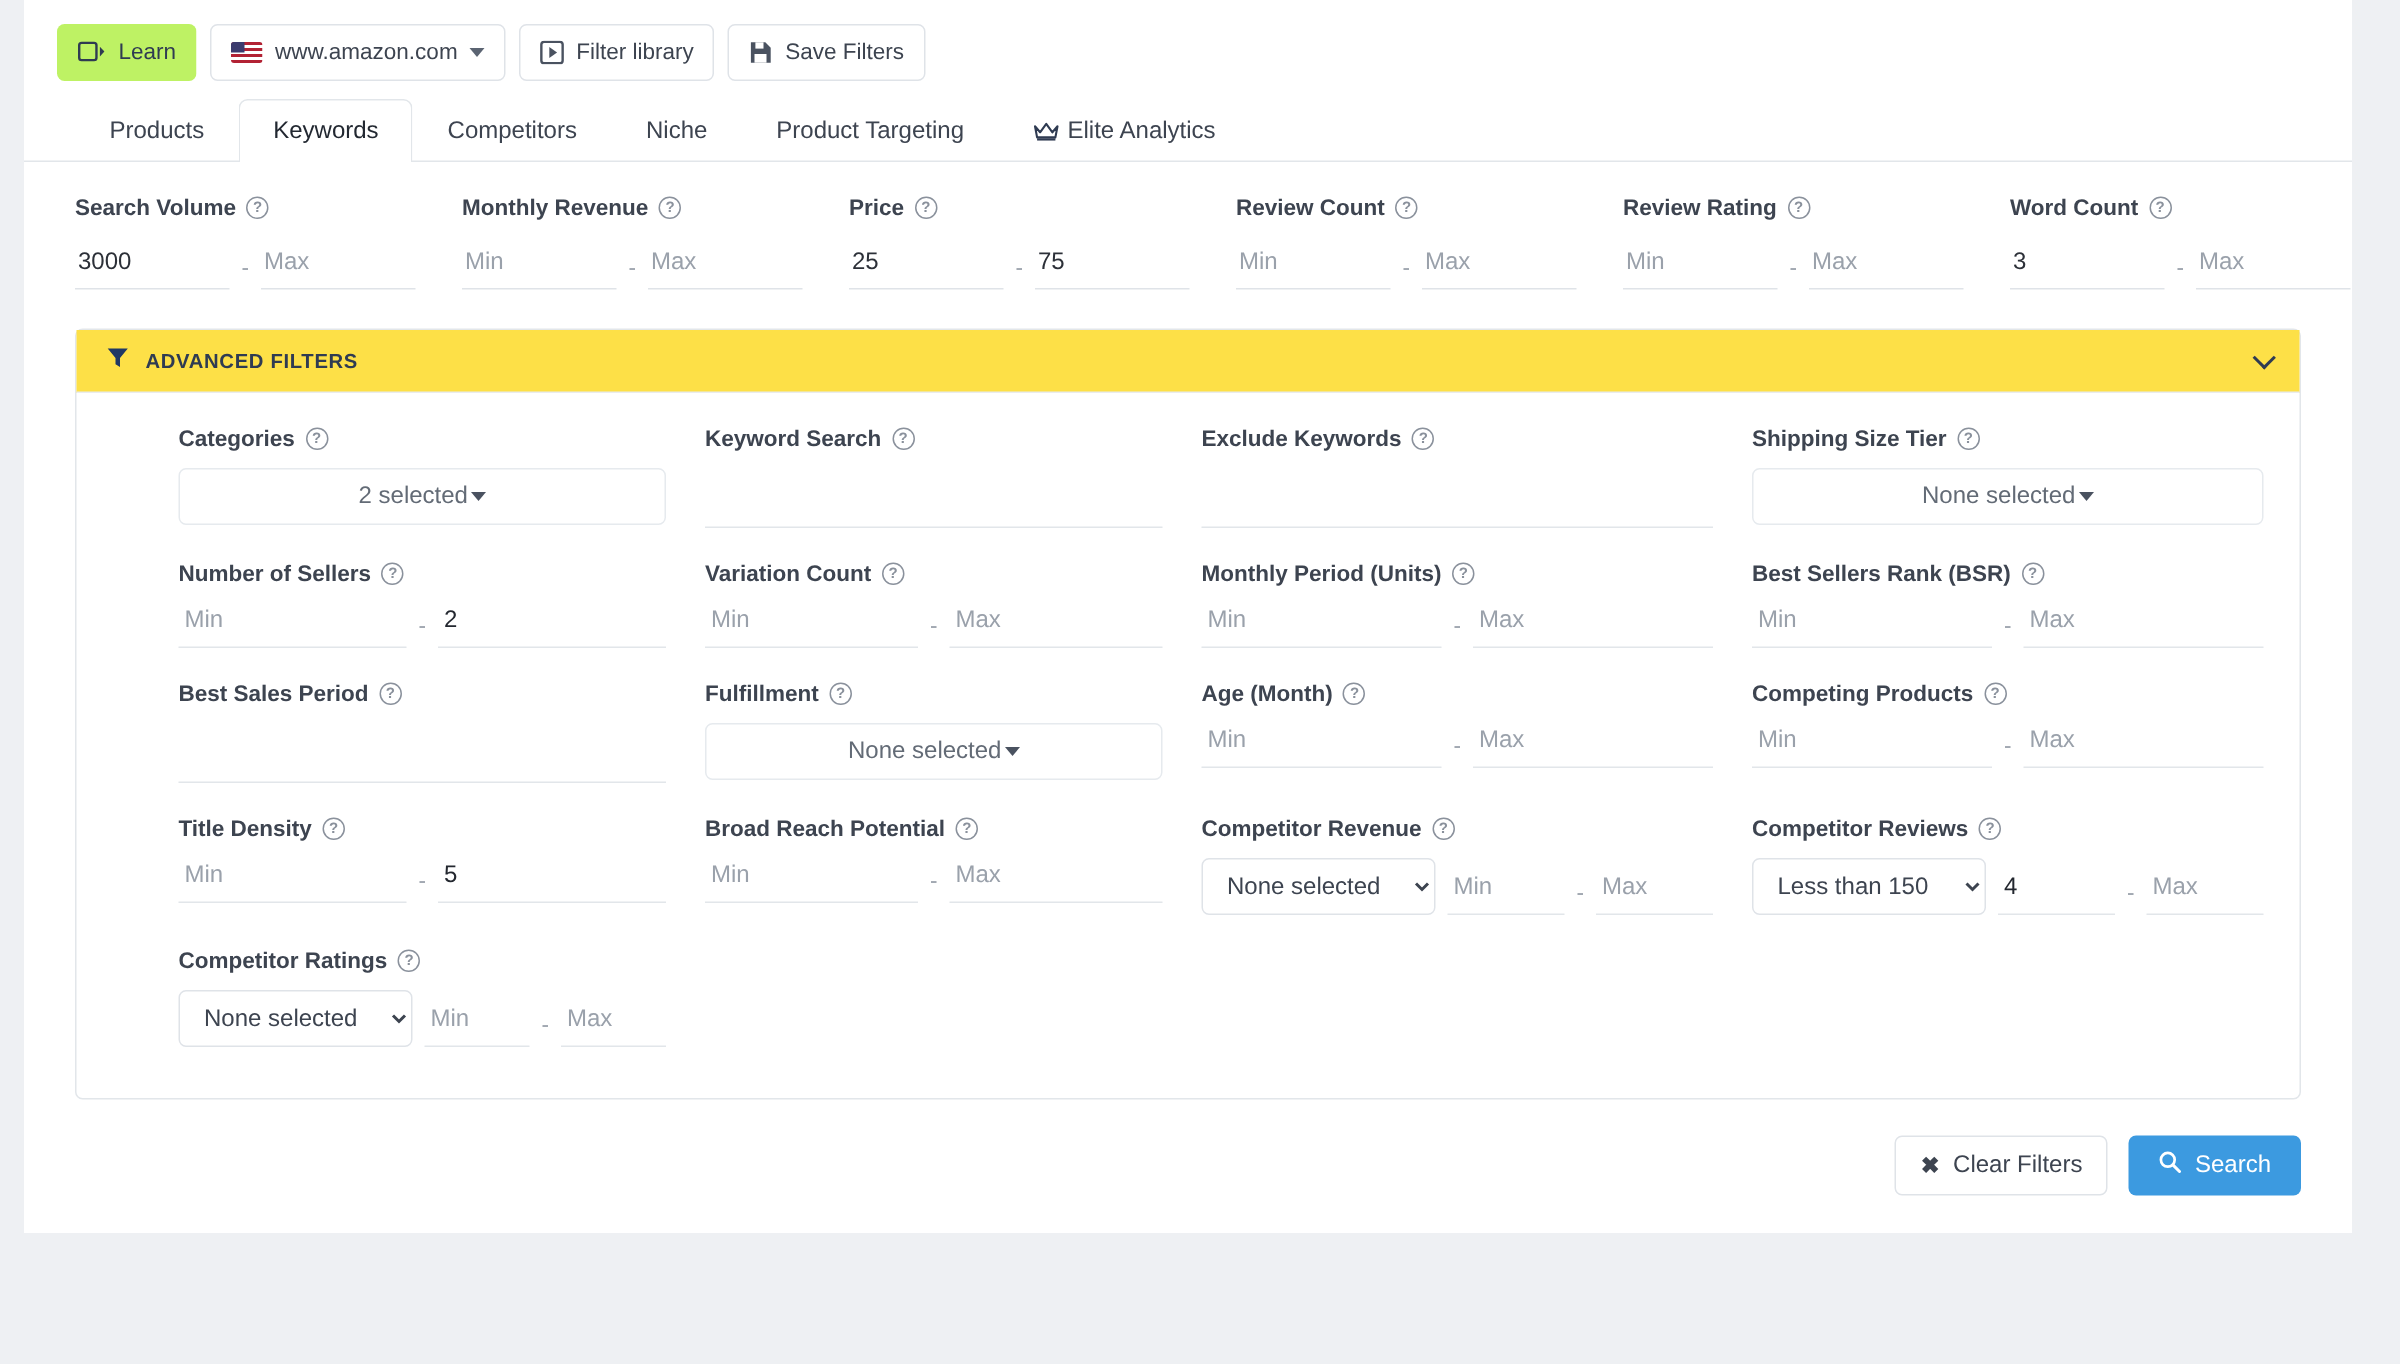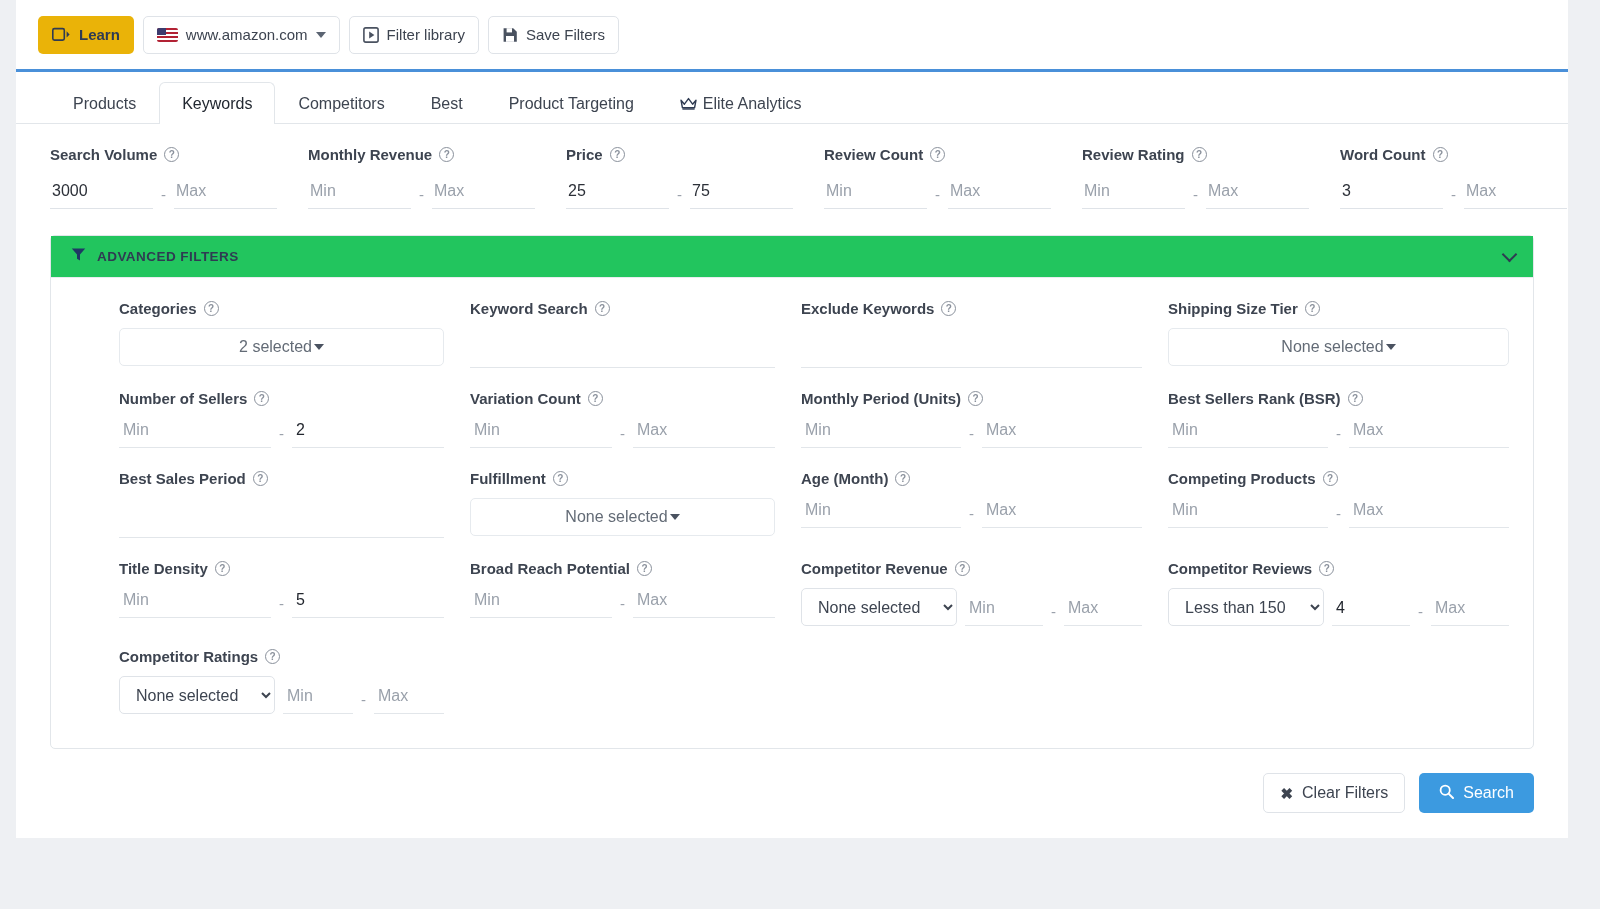--- a/index.html
+++ b/index.html
@@ -38,22 +38,22 @@
   .topbar-actions { display: flex; align-items: center; gap: 9px; }
 
   .btn {
     display: inline-flex; align-items: center; gap: 8px;
     height: 38px; padding: 0 13px;
     border: 1px solid #dfe3e8; border-radius: 5px;
     background: #fff; color: #3d4450;
     font-size: 15px; cursor: pointer; white-space: nowrap;
   }
   .btn.learn {
-    background: #eab308; border-color: transparent;
-    color: #2f3b52; font-weight: 700; justify-content: flex-end;
+    background: #bef264; border-color: transparent;
+    color: #2f3b52; font-weight: 400; justify-content: flex-end;
   }
   .btn .ico { display: inline-flex; align-items: center; }
 
   .flag {
     width: 21px; height: 14px; border-radius: 2px; overflow: hidden;
     display: inline-block; position: relative; flex: 0 0 auto;
     background: #fff;
   }
   .flag .stripes {
     position: absolute; inset: 0;
@@ -68,21 +68,21 @@
     width: 0; height: 0;
     border-left: 5px solid transparent;
     border-right: 5px solid transparent;
     border-top: 6px solid #5b6472;
     display: inline-block;
   }
 
   
   .content {
     position: absolute;
-    left: 16px; top: 72px;
+    left: 16px; top: 56px;
     width: 1552px; height: 766px;
     background: #ffffff;
   }
 
   
   .tabs {
     display: flex; align-items: flex-end;
     height: 52px;
     padding-left: 34px;
     border-bottom: 1px solid #e2e6ea;
@@ -141,21 +141,21 @@
 
   
   .adv {
     margin: 26px 34px 0 34px;
     border: 1px solid #e2e6ea;
     border-radius: 5px;
     background: #fff;
   }
   .adv-head {
     height: 42px;
-    background: #22c55e;
+    background: #fde047;
     border-bottom: 1px solid #e9ecef;
     display: flex; align-items: center; justify-content: space-between;
     padding: 0 18px 0 20px;
     cursor: pointer;
   }
   .adv-head-left { display: flex; align-items: center; gap: 11px; }
   .adv-title {
     font-size: 13.5px; letter-spacing: .45px; color: #2f3b52; font-weight: 600;
   }
   .chev {
@@ -300,21 +300,21 @@
       <div class="tab">
         <span>Products</span>
       </div>
       <div class="tab active">
         <span>Keywords</span>
       </div>
       <div class="tab">
         <span>Competitors</span>
       </div>
       <div class="tab">
-        <span>Best</span>
+        <span>Niche</span>
       </div>
       <div class="tab">
         <span>Product Targeting</span>
       </div>
       <div class="tab">
         <span class="crown">
           <svg width="17" height="14" viewBox="0 0 17 14">
             <path d="M1 3.2 L4.4 7.2 L8.5 1.6 L12.6 7.2 L16 3.2 L14.6 10.6 L2.4 10.6 Z" fill="none" stroke="#2f3b52" stroke-width="1.4" stroke-linejoin="round"></path>
             <rect x="2.4" y="11.2" width="12.2" height="1.5" fill="#2f3b52"></rect>
           </svg>

